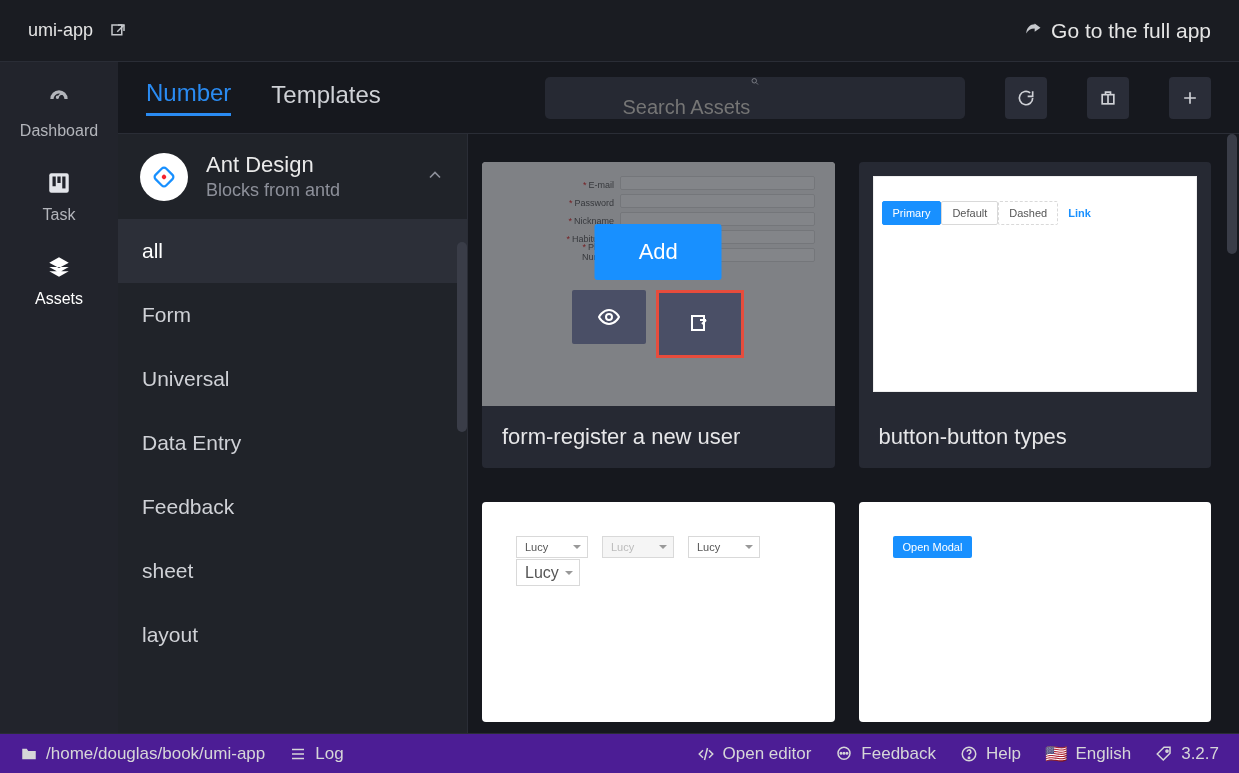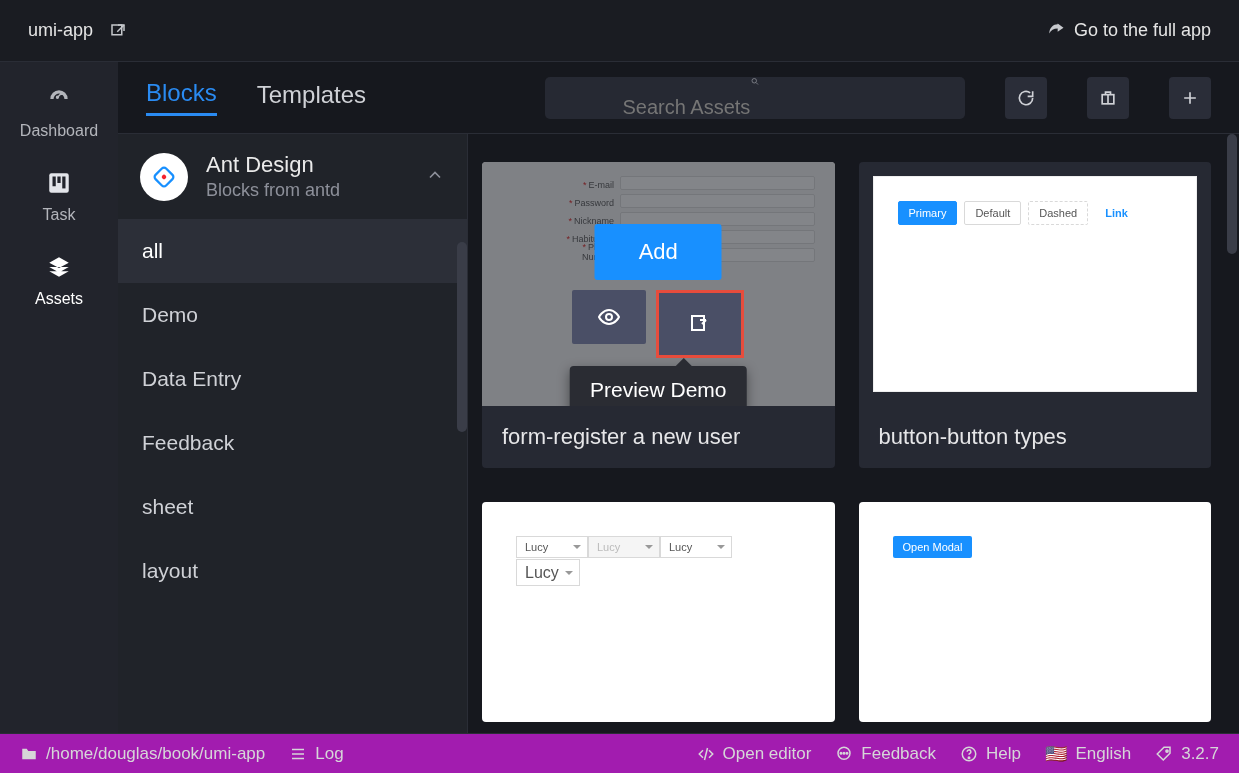--- a/index.html
+++ b/index.html
@@ -1,21 +1,21 @@
 <!DOCTYPE html>
 <html><head>
 <meta charset="utf-8">
 <style>
 * { margin: 0; padding: 0; box-sizing: border-box; }
 html, body { width: 1239px; height: 773px; background: #0f1115; color: #d0d0d0; font-family: -apple-system, "Segoe UI", Arial, sans-serif; overflow: hidden; }
 
 
 .topbar { position: absolute; top: 0; left: 0; right: 0; height: 62px; background: #1a1c22; display: flex; align-items: center; padding: 0 28px; justify-content: space-between; border-bottom: 1px solid #2a2d36; }
 .topbar .left { display: flex; align-items: center; gap: 16px; color: #e5e5e5; font-size: 18px; }
-.topbar .right { display: flex; align-items: center; gap: 8px; color: #e5e5e5; font-size: 18px; }
+.topbar .right { display: flex; align-items: center; gap: 8px; color: #e5e5e5; font-size: 21px; }
 .ext-icon { width: 18px; height: 18px; display: inline-flex; align-items: center; justify-content: center; }
 .share-icon { width: 20px; height: 20px; }
 
 
 .rail { position: absolute; top: 62px; left: 0; bottom: 40px; width: 118px; background: #22242c; display: flex; flex-direction: column; align-items: center; padding-top: 18px; gap: 18px; }
 .rail-item { display: flex; flex-direction: column; align-items: center; gap: 10px; font-size: 16px; color: #b3b5bb; cursor: pointer; width: 100%; padding: 6px 0; }
 .rail-item svg { width: 26px; height: 26px; }
 .rail-item.active { color: #fff; }
 
 
@@ -54,49 +54,49 @@
 
 .overlay-dim { position: absolute; inset: 0; background: rgba(30,32,40,0.55); }
 .add-btn { position: absolute; top: 62px; left: 50%; transform: translateX(-50%); width: 127px; height: 56px; background: #1890ff; color: #fff; font-size: 22px; display: flex; align-items: center; justify-content: center; border-radius: 3px; cursor: pointer; }
 .hover-actions { position: absolute; top: 128px; left: 50%; transform: translateX(-50%); display: flex; gap: 10px; }
 .hact { width: 74px; height: 54px; background: #4a4f66; display: flex; align-items: center; justify-content: center; cursor: pointer; color: #fff; border-radius: 2px; }
 .hact.highlight { outline: 3px solid #e74c3c; outline-offset: -3px; background: #4a4f66; width: 88px; height: 68px; border-radius: 0; }
 .tooltip { position: absolute; top: 204px; left: 50%; transform: translateX(-50%); background: #2a2c33; color: #fff; padding: 12px 20px; font-size: 21px; border-radius: 4px; white-space: nowrap; box-shadow: 0 4px 12px rgba(0,0,0,.4); }
 .tooltip::before { content: ""; position: absolute; top: -8px; left: 60%; border: 8px solid transparent; border-bottom-color: #2a2c33; border-top: none; }
 
 
-.btn-row { position: absolute; top: 24px; left: 24px; display: flex; gap: 7px; font-size: 11px; align-items: center; }
+.btn-row { position: absolute; top: 24px; left: 8px; display: flex; gap: 0; font-size: 11px; align-items: center; }
 .mini-btn { padding: 5px 10px; border: 1px solid #d9d9d9; background: #fff; border-radius: 2px; color: #555; }
 .mini-btn.primary { background: #1890ff; border-color: #1890ff; color: #fff; }
 .mini-btn.dashed { border-style: dashed; }
 .mini-link { color: #1890ff; padding: 5px 10px; font-weight: bold; }
 
 
 .select-row { position: absolute; top: 34px; left: 34px; display: flex; gap: 0; font-size: 11px; }
-.mini-select { border: 1px solid #d9d9d9; background: #fff; padding: 4px 20px 4px 8px; position: relative; min-width: 72px; color: #555; margin-right: 0; }
+.mini-select { border: 1px solid #d9d9d9; background: #fff; padding: 4px 20px 4px 8px; position: relative; min-width: 72px; color: #555; margin-right: 14px; }
 .mini-select.disabled { background: #f5f5f5; color: #bbb; }
 .mini-select::after { content: ""; position: absolute; right: 6px; top: 50%; width: 0; height: 0; border: 4px solid transparent; border-top-color: #999; transform: translateY(-2px); }
 .select-row2 { position: absolute; top: 62px; left: 34px; }
 
 
 .mini-modal-btn { position: absolute; top: 34px; left: 34px; background: #1890ff; color: #fff; font-size: 11px; padding: 5px 10px; border-radius: 2px; }
 
 
 .form-preview { position: absolute; inset: 0; padding: 10px 20px 10px 70px; font-size: 9px; color: #666; }
 .fp-row { display: flex; align-items: flex-end; height: 18px; gap: 6px; }
 .fp-label { width: 62px; text-align: right; color: #555; }
 .fp-label::before { content: "*"; color: #e02020; margin-right: 2px; }
 .fp-input { flex: 1; height: 14px; border: 1px solid #ddd; background: #fff; border-radius: 2px; }
 
 
 .vp-scroll { position: absolute; top: 0; right: 0; width: 14px; height: 100%; }
 .vp-thumb { position: absolute; top: 0; right: 2px; width: 10px; height: 120px; background: #3a3d48; border-radius: 5px; }
 
 
-.statusbar { position: absolute; left: 0; right: 0; bottom: 0; height: 40px; background: #a21caf; display: flex; align-items: center; padding: 0 20px; gap: 24px; font-size: 17px; color: #d6d6d8; border-top: 1px solid #2a2d36; }
+.statusbar { position: absolute; left: 0; right: 0; bottom: 0; height: 40px; background: #4c1d95; display: flex; align-items: center; padding: 0 20px; gap: 24px; font-size: 17px; color: #d6d6d8; border-top: 1px solid #2a2d36; }
 .statusbar .spacer { flex: 1; }
 .sb-item { display: flex; align-items: center; gap: 8px; cursor: pointer; }
 .sb-item svg { width: 18px; height: 18px; }
 .flag { font-size: 18px; }
 </style>
 </head>
 <body>
 
 <div class="topbar">
   <div class="left">
@@ -138,21 +138,21 @@
   <div class="rail-item active">
     <svg viewBox="0 0 24 24" fill="#fff">
         <path d="M12 3l9 5-9 5-9-5 9-5zm-9 9l9 5 9-5m-18 4l9 5 9-5"></path>
       </svg>
     <span>Assets</span>
   </div>
 </div>
 
 <div class="main">
   <div class="tabs-row">
-    <span class="tab active">Blocks</span>
+    <span class="tab active">Number</span>
     <span class="tab">Templates</span>
     <div class="tab-spacer"></div>
     <div class="search-box">
       <svg viewBox="0 0 24 24" width="22" height="22" fill="none" stroke="#8f929a" stroke-width="2">
           <circle cx="10" cy="10" r="6"></circle>
           <path d="M20 20l-5-5"></path>
         </svg>
       <input placeholder="Search Assets" style="">
     </div>
     <div class="tool-btn">
@@ -188,21 +188,22 @@
           <div class="t1">Ant Design</div>
           <div class="t2">Blocks from antd</div>
         </div>
         <span class="chev">
           <svg viewBox="0 0 24 24" width="20" height="20" fill="none" stroke="#8d909a" stroke-width="2">
               <path d="M6 15l6-6 6 6"></path>
             </svg>
         </span>
       </div>
       <div class="cat-item active">all</div>
-      <div class="cat-item">Demo</div>
+      <div class="cat-item">Form</div>
+      <div class="cat-item">Universal</div>
       <div class="cat-item">Data Entry</div>
       <div class="cat-item">Feedback</div>
       <div class="cat-item">sheet</div>
       <div class="cat-item">layout</div>
       <div class="side-scroll-thumb"></div>
     </div>
 
     <div class="gallery">
       <div class="grid">
 
@@ -239,21 +240,20 @@
                     <circle cx="12" cy="12" r="3"></circle>
                   </svg>
               </div>
               <div class="hact highlight">
                 <svg viewBox="0 0 24 24" width="24" height="24" fill="none" stroke="#fff" stroke-width="2">
                     <rect x="4" y="4" width="12" height="14"></rect>
                     <path d="M12 8h6M18 8l-4 4"></path>
                   </svg>
               </div>
             </div>
-            <div class="tooltip">Preview Demo</div>
           </div>
           <div class="card-caption">form-register a new user</div>
         </div>
 
         <div class="card">
           <div class="card-preview" style="background:#fff; margin:14px; height:216px; border:1px solid #eee;">
             <div class="btn-row">
               <span class="mini-btn primary">Primary</span>
               <span class="mini-btn">Default</span>
               <span class="mini-btn dashed">Dashed</span>

